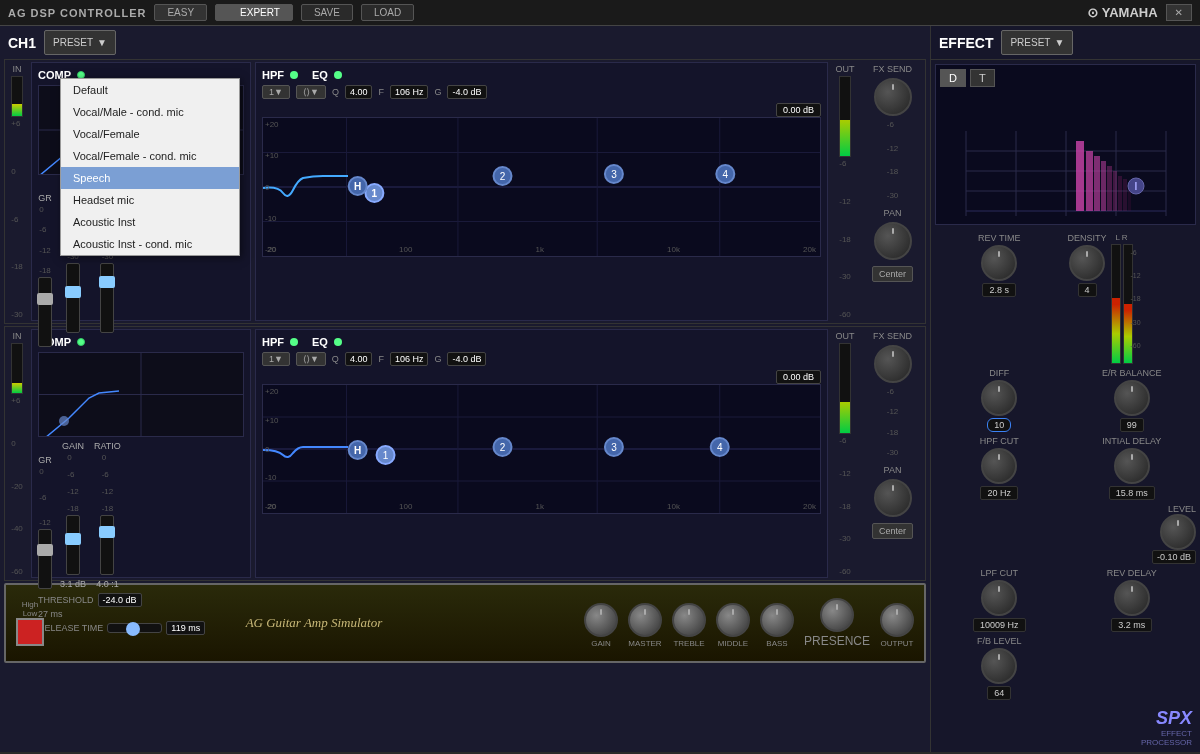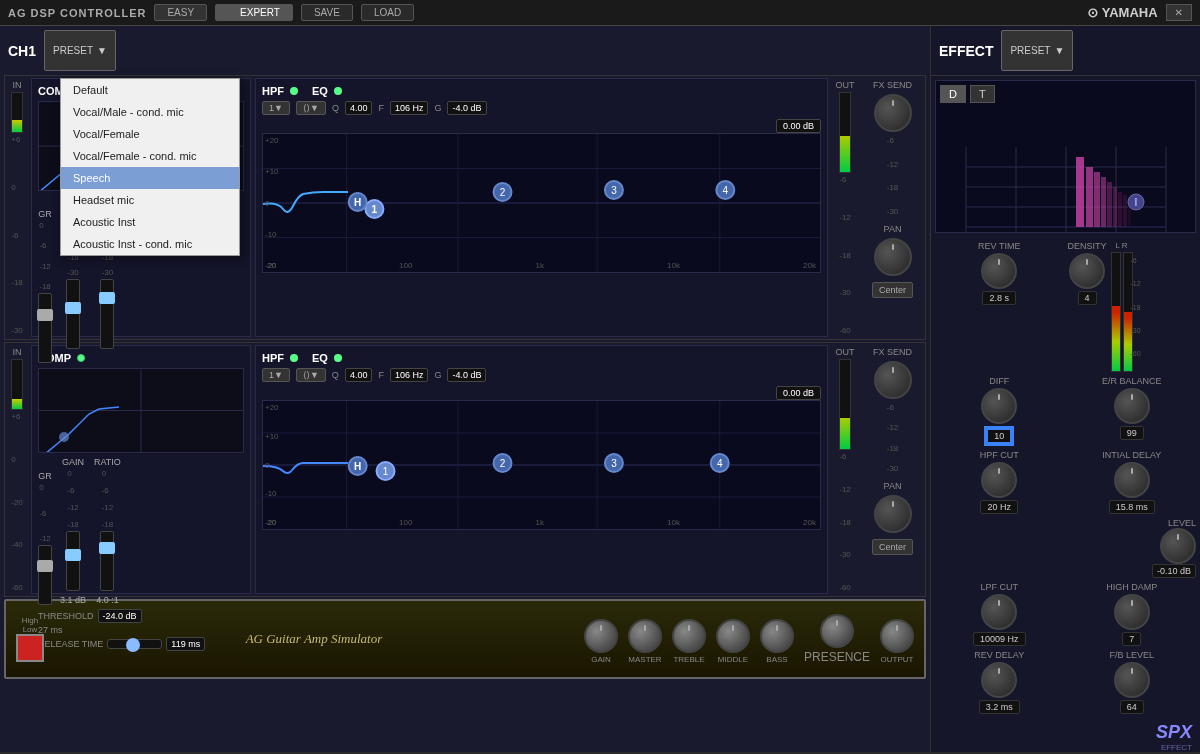--- a/index.html
+++ b/index.html
@@ -22,21 +22,21 @@
     }
     .yamaha-logo { margin-left: auto; color: #ccc; font-size: 13px; font-weight: bold; }
     .close-btn { padding: 2px 8px; border: 1px solid #555; background: #333; color: #aaa; cursor: pointer; font-size: 10px; }
 
     
     .main { display: flex; height: calc(754px - 28px); }
 
     .ch-header { display: flex; align-items: center; gap: 8px; padding: 4px 4px 2px; }
     .ch-label { color: #fff; font-size: 14px; font-weight: bold; }
     .preset-btn {
-      padding: 14px 8px; border: 1px solid #666; background: #333; color: #ccc;
+      padding: 6px 8px; border: 1px solid #666; background: #333; color: #ccc;
       font-size: 10px; cursor: pointer; border-radius: 2px; display: flex; align-items: center; gap: 4px;
     }
 
     
     .dropdown-menu {
       position: absolute; top: 52px; left: 60px; background: #f0f0f0; border: 1px solid #999;
       z-index: 100; min-width: 180px; box-shadow: 2px 2px 8px rgba(0,0,0,0.5);
     }
     .dropdown-item {
       padding: 5px 12px; color: #222; font-size: 11px; cursor: pointer; white-space: nowrap;
@@ -581,21 +581,21 @@
             <span>-18</span>
             <span>-30</span>
             <span>-60</span>
           </div>
         </div>
       </div>
 
       <div style="display:flex;flex-direction:column;align-items:center;gap:2px;">
         <span style="color:#888;font-size:9px;">DIFF</span>
         <div class="knob" style="width:36px;height:36px;"></div>
-        <span style="color:#ccc;font-size:9px;background:#111;border:4px solid #3b82f6;padding:1px 6px;border-radius:0;">10</span>
+        <span style="color:#ccc;font-size:9px;background:#111;border:1px solid #3b82f6;padding:1px 6px;border-radius:6px;">10</span>
       </div>
 
       <div style="display:flex;flex-direction:column;align-items:center;gap:2px;">
         <span style="color:#888;font-size:9px;">E/R BALANCE</span>
         <div class="knob" style="width:36px;height:36px;"></div>
         <span style="color:#ccc;font-size:9px;background:#111;border:1px solid #333;padding:1px 6px;border-radius:2px;">99</span>
       </div>
 
       <div style="display:flex;flex-direction:column;align-items:center;gap:2px;">
         <span style="color:#888;font-size:9px;">HPF CUT</span>
@@ -614,25 +614,20 @@
         <div class="knob" style="width:36px;height:36px;align-self:flex-end;"></div>
         <span style="color:#ccc;font-size:9px;background:#111;border:1px solid #333;padding:1px 4px;border-radius:2px;white-space:nowrap;">-0.10 dB</span>
       </div>
 
       <div style="display:flex;flex-direction:column;align-items:center;gap:2px;">
         <span style="color:#888;font-size:9px;">LPF CUT</span>
         <div class="knob" style="width:36px;height:36px;"></div>
         <span style="color:#ccc;font-size:9px;background:#111;border:1px solid #333;padding:1px 6px;border-radius:2px;">10009 Hz</span>
       </div>
 
-      <div style="display:flex;flex-direction:column;align-items:center;gap:2px;">
-        <span style="color:#888;font-size:9px;">HIGH DAMP</span>
-        <div class="knob" style="width:36px;height:36px;"></div>
-        <span style="color:#ccc;font-size:9px;background:#111;border:1px solid #333;padding:1px 6px;border-radius:2px;">7</span>
-      </div>
 
       <div style="display:flex;flex-direction:column;align-items:center;gap:2px;">
         <span style="color:#888;font-size:9px;">REV DELAY</span>
         <div class="knob" style="width:36px;height:36px;"></div>
         <span style="color:#ccc;font-size:9px;background:#111;border:1px solid #333;padding:1px 6px;border-radius:2px;">3.2 ms</span>
       </div>
 
       <div style="display:flex;flex-direction:column;align-items:center;gap:2px;">
         <span style="color:#888;font-size:9px;">F/B LEVEL</span>
         <div class="knob" style="width:36px;height:36px;"></div>

